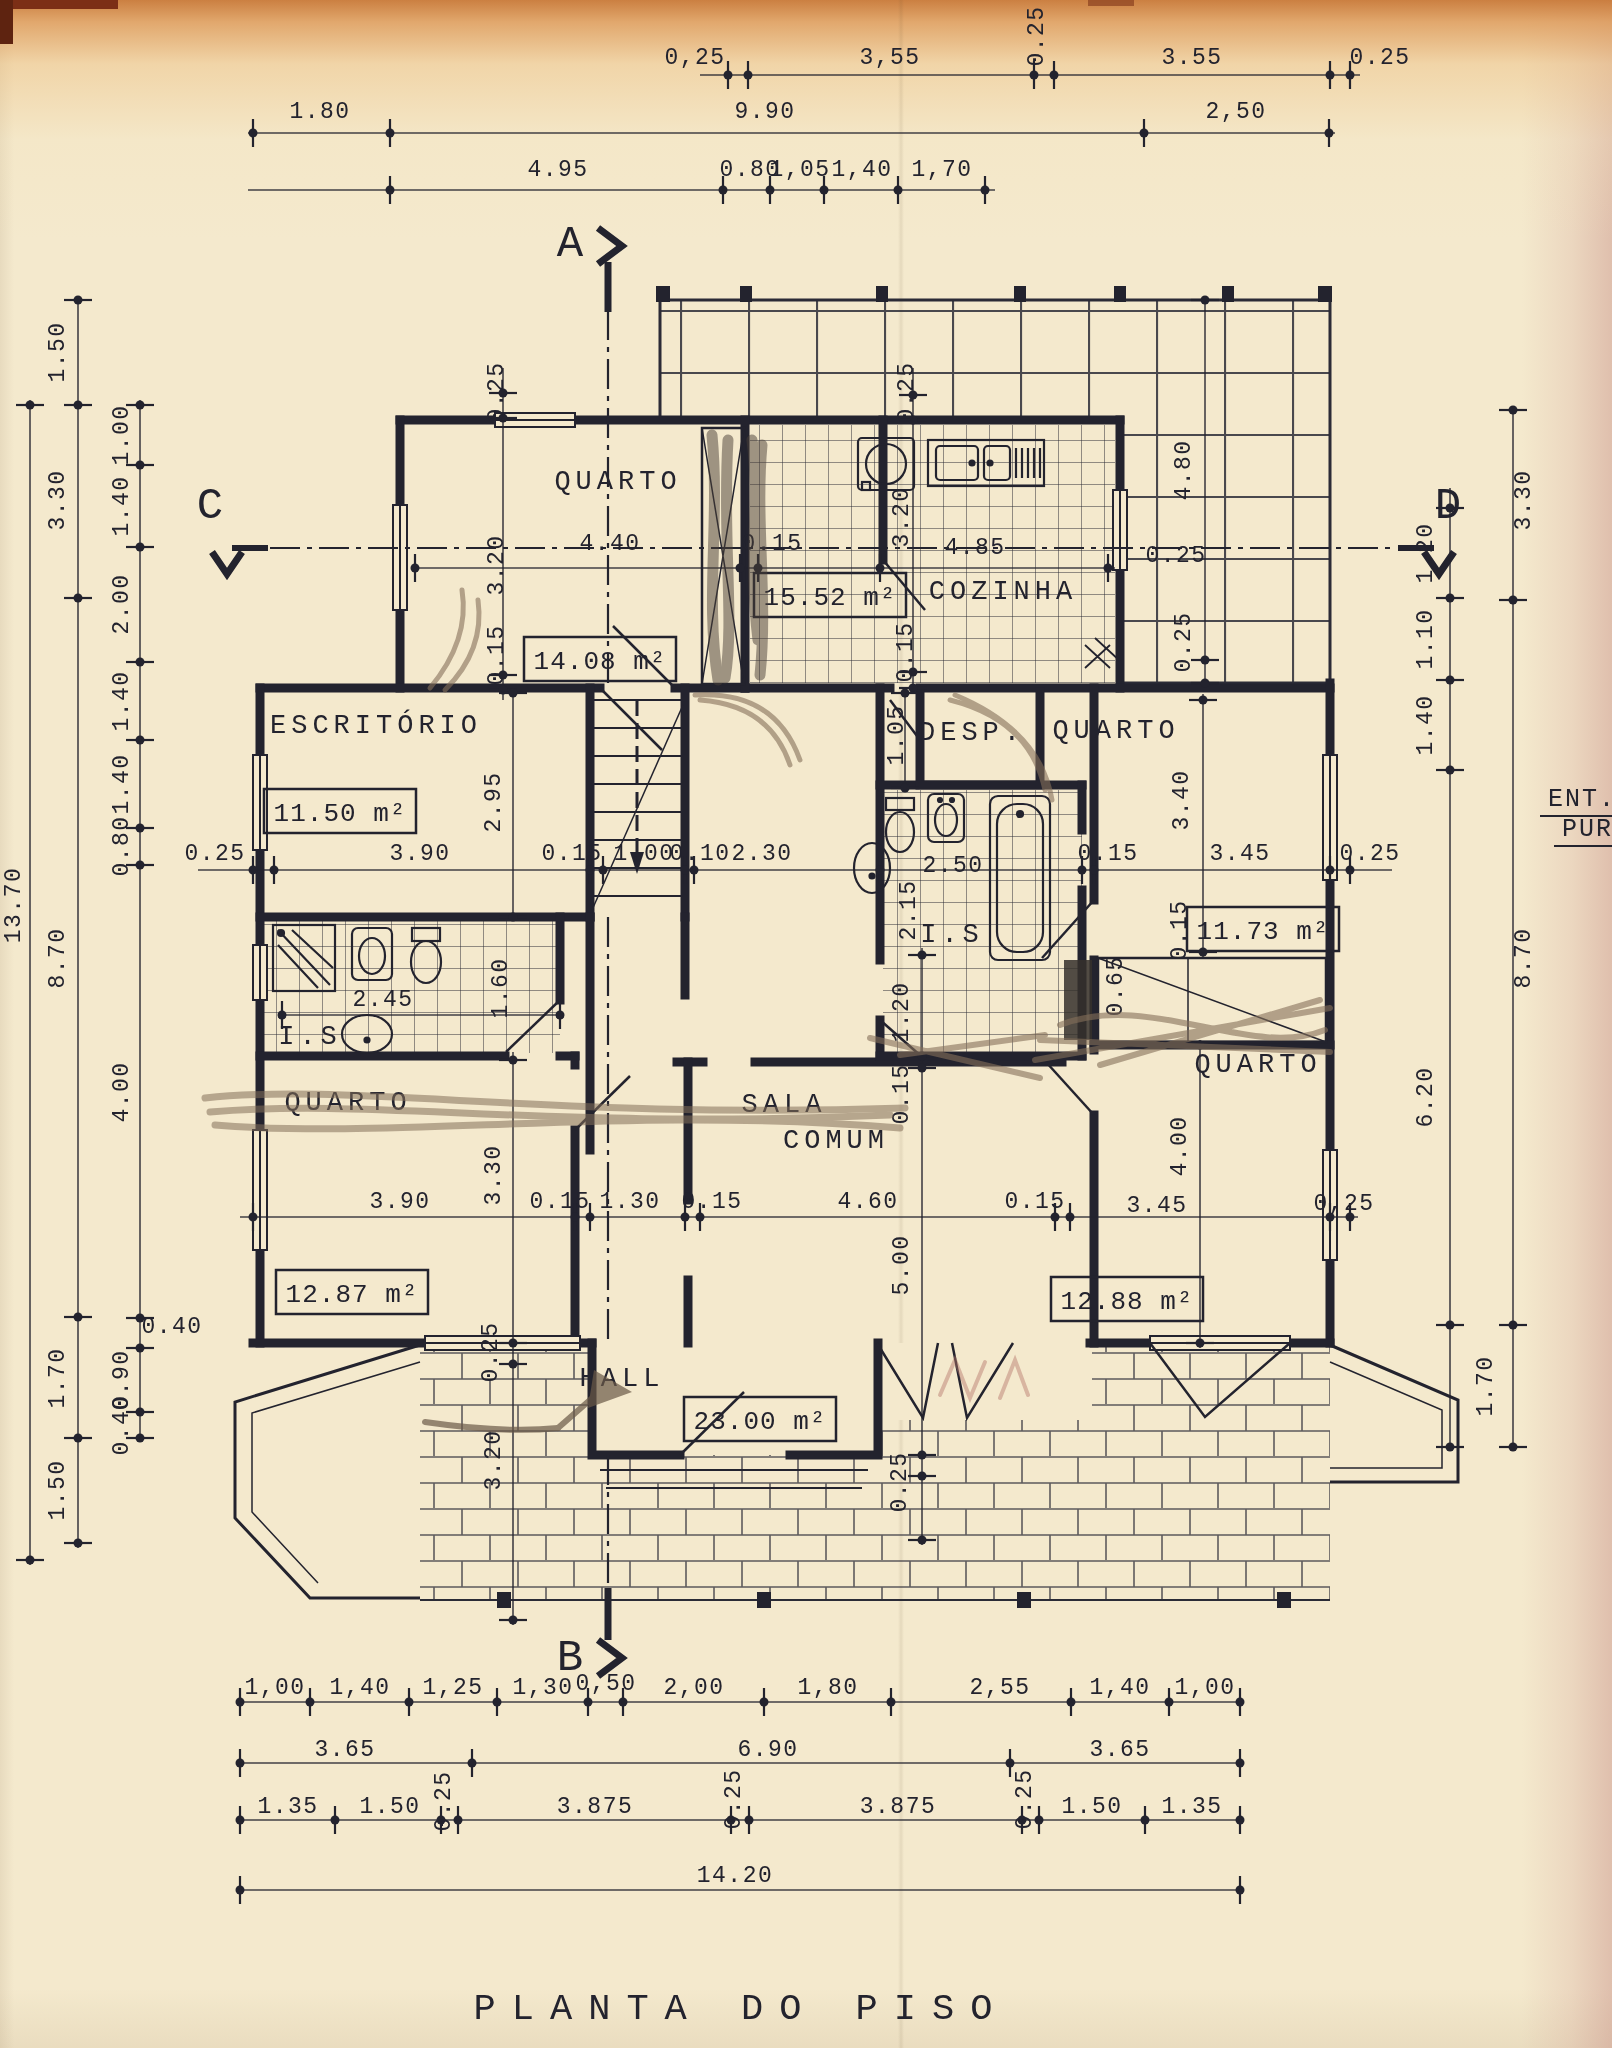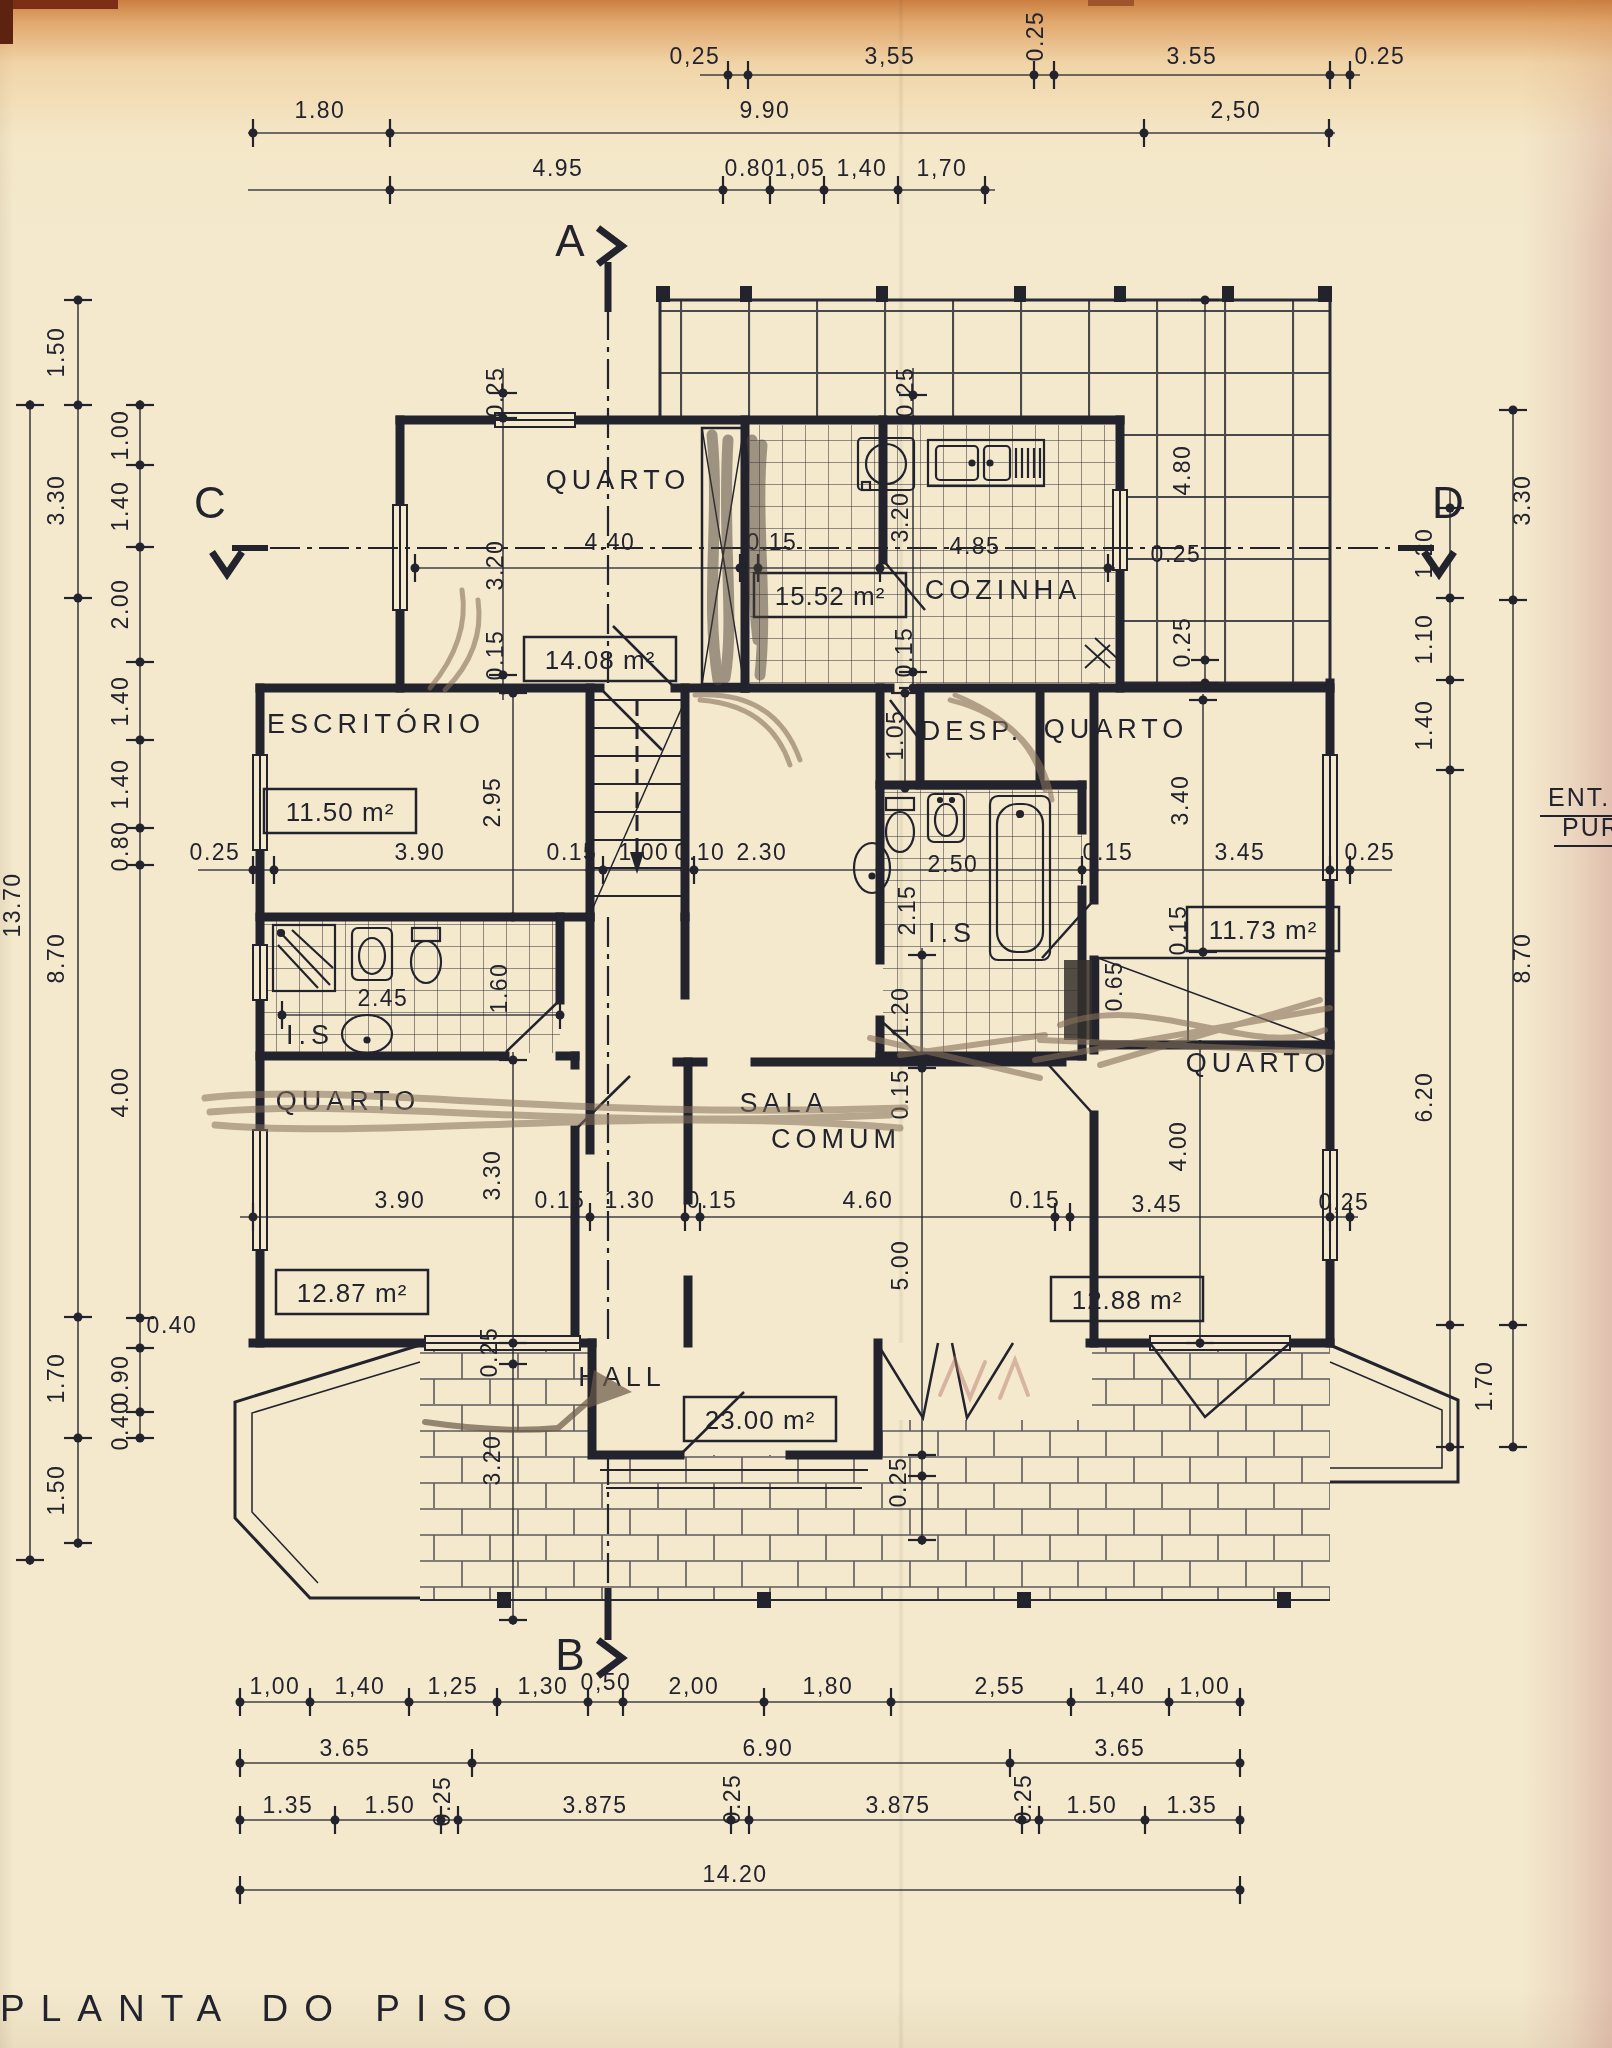--- a/index.html
+++ b/index.html
@@ -1,30 +1,30 @@
 <!DOCTYPE html>
 <html><head>
 <meta charset="utf-8">
 <style>
   html,body{margin:0;padding:0;background:#d8cbaa;}
   .page{position:relative;width:1612px;height:2048px;overflow:hidden;
-    font-family:Liberation Sans, sans-serif;
+    font-family:Liberation Mono, monospace;
     background:
       linear-gradient(180deg, rgba(201,122,58,.95) 0%, rgba(222,156,92,.85) 22px, rgba(238,196,137,.55) 64px, rgba(244,226,185,.25) 140px, rgba(0,0,0,0) 240px),
       linear-gradient(90deg, rgba(120,90,60,.10) 0, rgba(0,0,0,0) 14px),
       linear-gradient(270deg, rgba(198,140,134,.45) 0, rgba(210,160,150,.25) 40px, rgba(0,0,0,0) 90px),
       linear-gradient(0deg, rgba(160,130,90,.12) 0, rgba(0,0,0,0) 60px),
       #f4e9cd;}
   .corner-strip{position:absolute;left:0;top:0;width:118px;height:9px;background:#7c2f16;}
   .corner-blob{position:absolute;left:0;top:0;width:13px;height:44px;background:#5e2310;}
   .nub{position:absolute;left:1088px;top:0;width:46px;height:6px;background:#8a4020;opacity:.7;}
   .fold{position:absolute;left:898px;top:0;width:6px;height:2048px;
     background:linear-gradient(90deg,rgba(0,0,0,0),rgba(90,70,40,.10),rgba(0,0,0,0));}
   svg{position:absolute;left:0;top:0;}
-  .title{position:absolute;left:0;top:1988px;width:1482px;
+  .title{position:absolute;left:0;top:1988px;width:1482px;text-align:center;
     font-size:37px;letter-spacing:16px;color:#23232e;font-weight:500;}
 </style>
 </head>
 <body>
 
 <div class="page">
   <div class="corner-strip"></div>
   <div class="corner-blob"></div>
   <div class="nub"></div>
   <div class="fold"></div>

